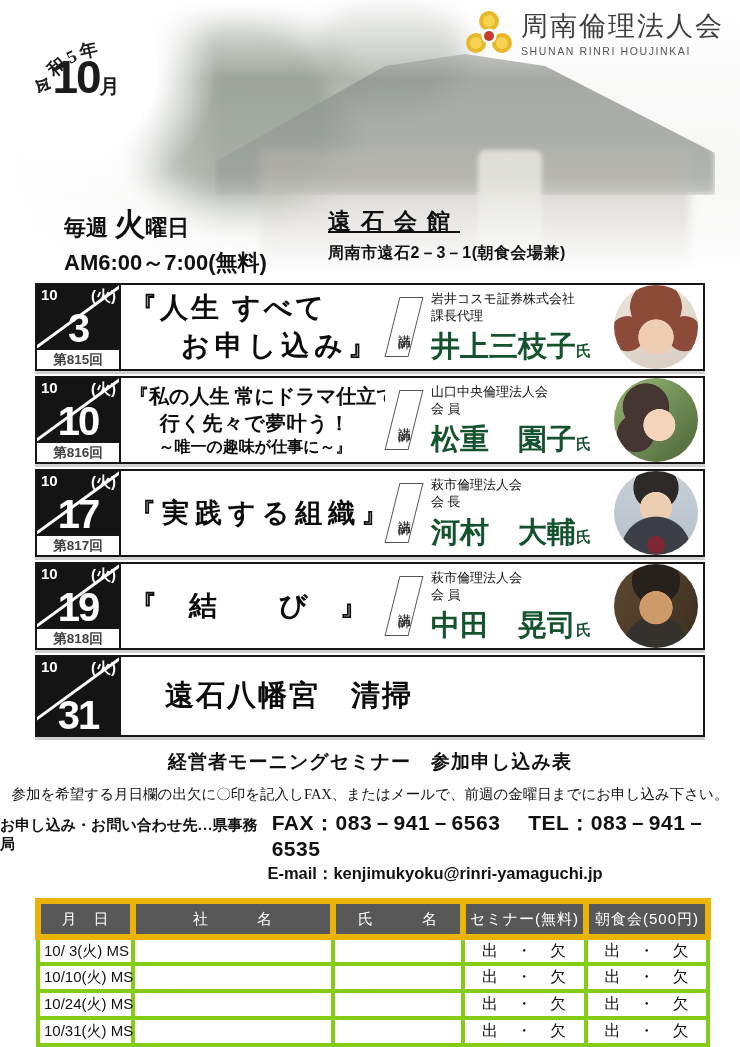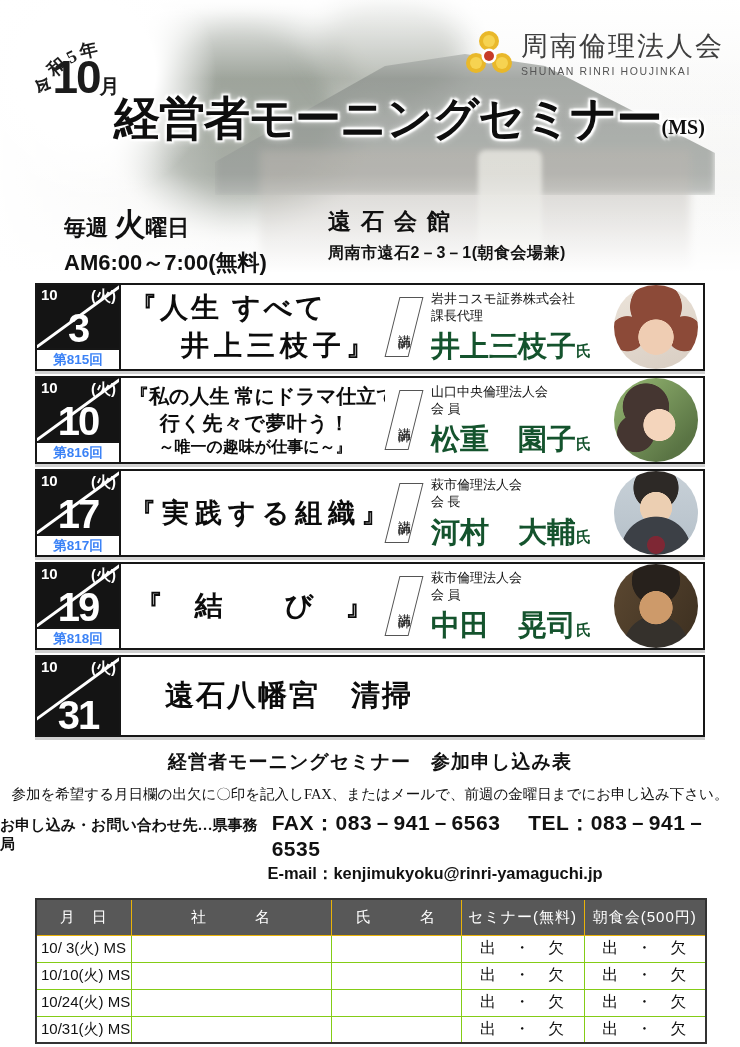--- a/index.html
+++ b/index.html
@@ -33,57 +33,57 @@
   .month-num .tsuki { font-size:20px; letter-spacing:0; }
   .era-arc { position:absolute; left:4px; top:2px; }
 
   
   .main-title { position:absolute; left:114px; top:88px; white-space:nowrap;
     font-family:"Liberation Serif","DejaVu Serif",serif; font-weight:800; font-size:46px; color:#0e0e0e; letter-spacing:-1px;
     text-shadow:-2px -2px 2px #fff, 2px -2px 2px #fff, -2px 2px 2px #fff, 2px 2px 2px #fff, 0 0 9px #fff; }
   .main-title .ms { font-size:20px; letter-spacing:0; }
 
   
-  .logo { position:absolute; right:16px; top:28px; display:flex; align-items:flex-start; gap:6px; }
+  .logo { position:absolute; right:16px; top:8px; display:flex; align-items:flex-start; gap:6px; }
   .logo-texts .jp { font-family:"Liberation Serif","DejaVu Serif",serif; font-size:27px; color:#3f3f3f; letter-spacing:2px; white-space:nowrap; }
   .logo-texts .en { font-size:10.5px; color:#555; letter-spacing:1.6px; margin-top:1px; }
 
   
   .weekly { position:absolute; left:64px; top:204px; color:#111; }
   .weekly .l1 { font-size:22px; font-weight:bold; }
   .weekly .l1 .big { font-size:31px; }
   .weekly .l2 { font-size:22px; font-weight:bold; margin-top:2px; letter-spacing:0; }
   .venue { position:absolute; left:328px; top:206px; color:#111; }
-  .venue .name { font-size:23px; font-weight:bold; letter-spacing:10px; }
+  .venue .name { font-size:23px; font-weight:bold; letter-spacing:10px;text-decoration:underline; }
   .venue .addr { font-size:16px; font-weight:bold; margin-top:6px; letter-spacing:.5px; }
 
   
   .rows { margin:2px 35px 0 35px; }
   .srow { display:flex; align-items:stretch; border:2px solid #161616; height:88px; margin-bottom:5px;
     background:#fff; box-shadow:0 3px 0 rgba(150,150,150,.45); }
   .srow.last { height:82px; margin-bottom:0; }
   .datecol { width:84px; border-right:2px solid #161616; display:flex; flex-direction:column; flex:none; }
   .dblack { position:relative; flex:1; background:#141414; color:#fff; overflow:hidden; }
   .dblack .slash { position:absolute; left:-12px; top:29px; width:110px; height:3px; background:#fff; transform:rotate(-36deg); }
   .dblack .mo { position:absolute; left:4px; top:1px; font-size:15px; font-weight:bold; }
   .dblack .wd { position:absolute; right:3px; top:2px; font-size:15px; font-weight:bold; }
   .dblack .day { position:absolute; left:0; right:0; bottom:0; text-align:center; font-size:40px; font-weight:bold;
     line-height:1; letter-spacing:-2px; }
-  .dno { height:21px; border-top:2px solid #161616; font-size:13.5px; font-weight:bold; color:#3b82f6;
+  .dno { height:21px; border-top:2px solid #161616; font-size:13.5px; font-weight:bold; color:#404040;
     display:flex; align-items:center; justify-content:center; background:#fff; }
   .titlecol { flex:1; display:flex; flex-direction:column; justify-content:center; padding:2px 4px 2px 8px;
     font-family:"Liberation Serif","DejaVu Serif",serif; color:#0c0c0c; overflow:hidden; }
   .t-line { white-space:nowrap; }
   .r1 .t1 { font-size:28px; font-weight:bold; letter-spacing:3px; }
   .r1 .t2 { font-size:28px; font-weight:bold; letter-spacing:5px; margin-left:52px; }
   .r2 .t1 { font-size:20px; font-weight:bold; }
   .r2 .t2 { font-size:20px; font-weight:bold; text-align:center; letter-spacing:1px; }
   .r2 .t3 { font-size:16px; font-weight:bold; text-align:center; }
   .r3 .t1 { font-size:27px; font-weight:bold; letter-spacing:6px; }
-  .r4 .t1 { font-size:28px; font-weight:bold; letter-spacing:2px;text-align:center; }
+  .r4 .t1 { font-size:28px; font-weight:bold; letter-spacing:2px; }
   .r5 .t1 { font-size:29px; font-weight:bold; letter-spacing:2px; padding-left:36px; }
   .lectcol { width:38px; flex:none; display:flex; align-items:center; justify-content:center; }
   .lectbox { width:24px; height:60px; border:1px solid #555; background:#fff; transform:skewX(-14deg);
     display:flex; align-items:center; justify-content:center; }
   .lectbox span { writing-mode:vertical-rl; font-size:13px; color:#222; letter-spacing:3px; transform:skewX(14deg); }
   .spkcol { width:186px; flex:none; padding:8px 0 4px 8px; display:flex; flex-direction:column; justify-content:center; }
   .aff { font-size:13px; color:#111; line-height:1.3; white-space:nowrap; }
   .spkname { font-size:29px; font-weight:bold; color:#14532d; white-space:nowrap; margin-top:2px; letter-spacing:0;font-family:Liberation Mono, monospace; }
   .spkname .hon { font-size:15px; font-weight:bold; }
   .photocol { width:94px; flex:none; display:flex; align-items:center; justify-content:center; }
@@ -117,22 +117,22 @@
     font-family:"Liberation Serif","DejaVu Serif",serif; }
   .apply-inst { text-align:center; font-size:14.5px; margin-top:10px; font-family:"Liberation Serif","DejaVu Serif",serif; }
   .apply-contact { display:flex; justify-content:center; align-items:baseline; gap:8px; margin-top:5px; }
   .apply-contact .lbl { font-size:15px; font-weight:bold; font-family:"Liberation Serif","DejaVu Serif",serif; }
   .apply-contact .faxtel { font-size:21px; font-weight:bold; letter-spacing:.5px; }
   .apply-email { text-align:center; font-size:16.5px; font-weight:bold; margin-top:2px; padding-left:130px; }
 
   
   .tblwrap { margin:13px 35px 0 35px; }
   table { border-collapse:collapse; width:670px; table-layout:fixed; }
-  th { background:#585858; color:#fff; font-size:15px; font-weight:normal; height:36px; border:1px solid #eab308; letter-spacing:1px; }
-  td { border:1px solid #84cc16; height:27px; font-size:15px; color:#111; background:#fff; }
+  th { background:#585858; color:#fff; font-size:15px; font-weight:normal; height:36px; border:6px solid #eab308; letter-spacing:1px; }
+  td { border:4px solid #84cc16; height:27px; font-size:15px; color:#111; background:#fff; }
   td.datec { padding-left:4px; white-space:nowrap; }
   td.att { text-align:center; font-size:16px; letter-spacing:1px; }
   table { border:2px solid #333; }
 </style>
 </head>
 <body>
 
 <div class="page">
 
   <div class="header">
@@ -149,21 +149,20 @@
         <defs>
             <path id="arcp" d="M 14 72 A 66 66 0 0 1 126 54" fill="none"></path>
           </defs>
         <text font-size="18" font-weight="bold" fill="#1c1c1c" letter-spacing="3" font-family="Liberation Serif, DejaVu Serif, serif">
           <textPath href="#arcp">令和5年</textPath>
         </text>
       </svg>
       <div class="month-num"><span>10</span><span class="tsuki">月</span></div>
     </div>
 
-    <div class="main-title"><span>経営者モーニングセミナー</span><span class="ms">(MS)</span></div>
 
     <div class="logo">
       <svg width="52" height="52" viewBox="0 0 52 52">
         <g fill="#e9b82a">
           <circle cx="26" cy="13" r="10"></circle>
             <circle cx="13" cy="35" r="10"></circle>
             <circle cx="39" cy="35" r="10"></circle>
         </g>
         <g fill="#f6d351">
           <circle cx="26" cy="13" r="6"></circle>
@@ -196,21 +195,21 @@
         <div class="dblack">
           <div class="slash"></div>
           <span class="mo">10</span>
           <span class="wd">(火)</span>
           <span class="day">3</span>
         </div>
         <div class="dno">第815回</div>
       </div>
       <div class="titlecol">
         <div class="t-line t1">『人生 すべて</div>
-        <div class="t-line t2">井上三枝子』</div>
+        <div class="t-line t2">お申し込み』</div>
       </div>
       <div class="lectcol">
           <div class="lectbox">
             <span>講師</span>
           </div>
         </div>
       <div class="spkcol">
         <div class="aff">岩井コスモ証券株式会社</div>
         <div class="aff">課長代理</div>
         <div class="spkname"><span>井上三枝子</span><span class="hon">氏</span></div>

